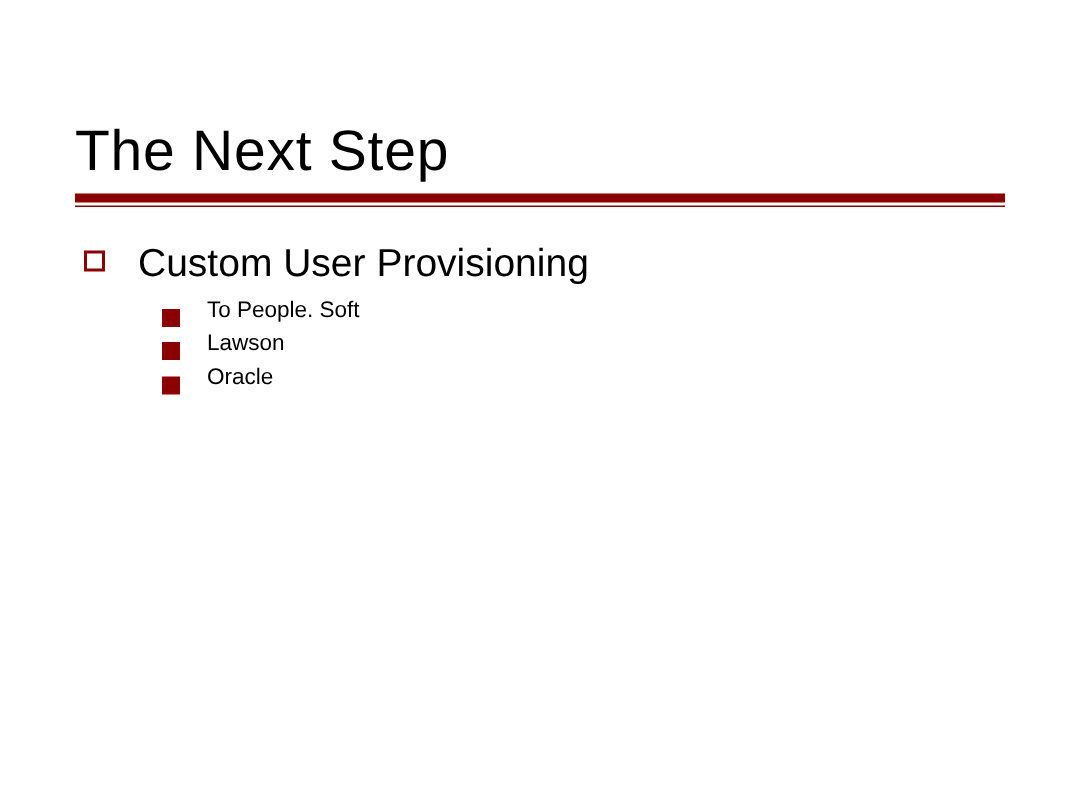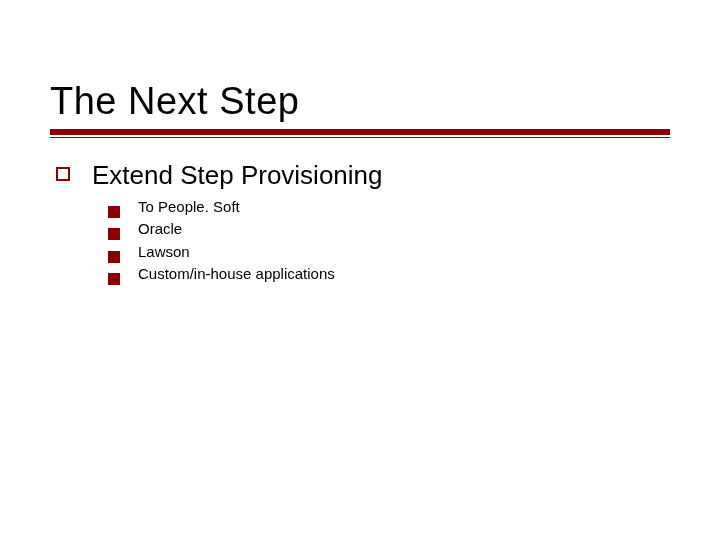--- a/index.html
+++ b/index.html
@@ -72,20 +72,19 @@
 </style>
 </head>
 <body>
 
 <div class="slide">
   <h1 class="title">The Next Step</h1>
   <div class="rule-thick"></div>
   <div class="rule-thin"></div>
 
   <div class="group">
-    <div class="lvl1">Extend Step Provisioning</div>
+    <div class="lvl1">Custom User Provisioning</div>
     <div class="lvl2">To People. Soft</div>
+    <div class="lvl2">Lawson</div>
     <div class="lvl2">Oracle</div>
-    <div class="lvl2">Lawson</div>
-    <div class="lvl2">Custom/in-house applications</div>
   </div>
 
 </div>
 
 </body></html>

